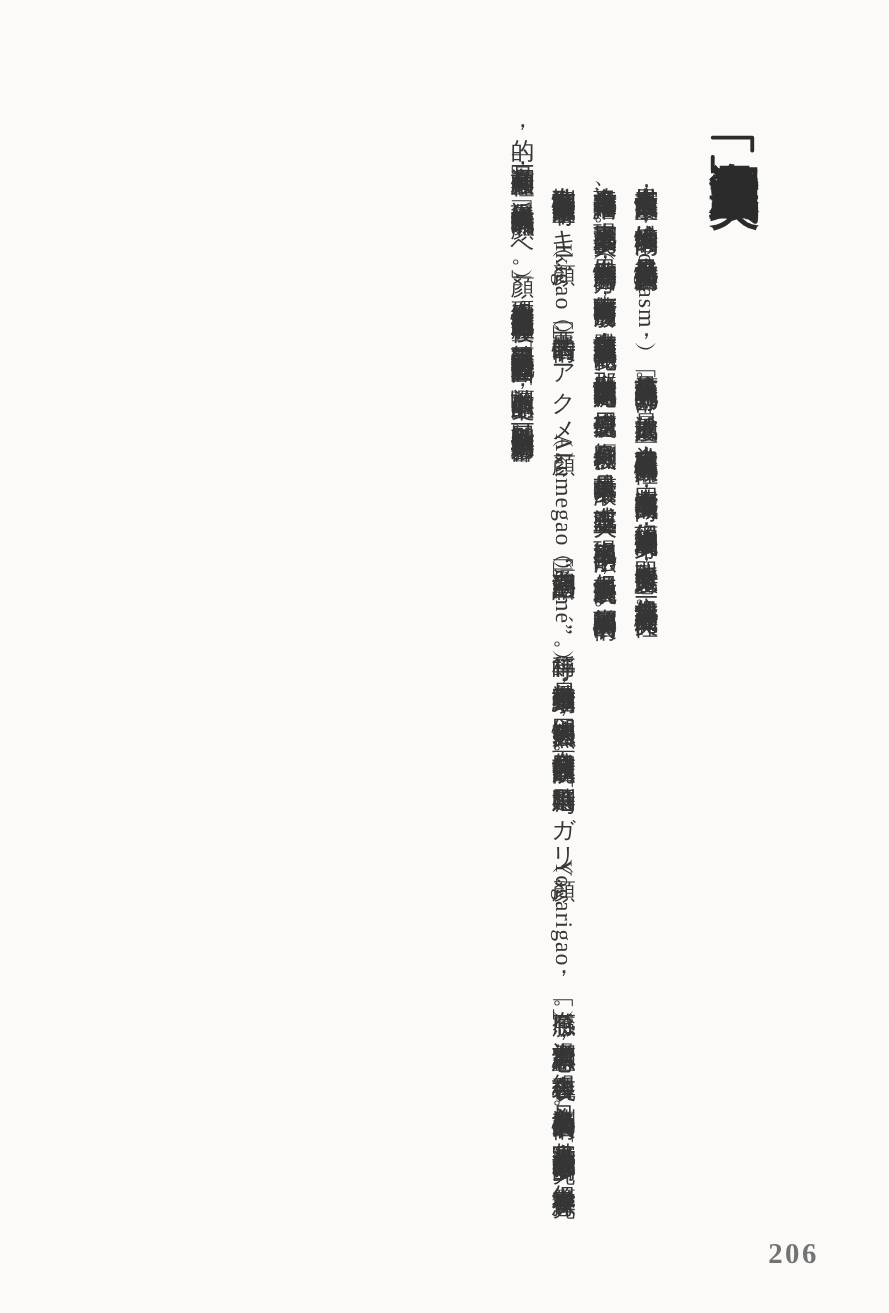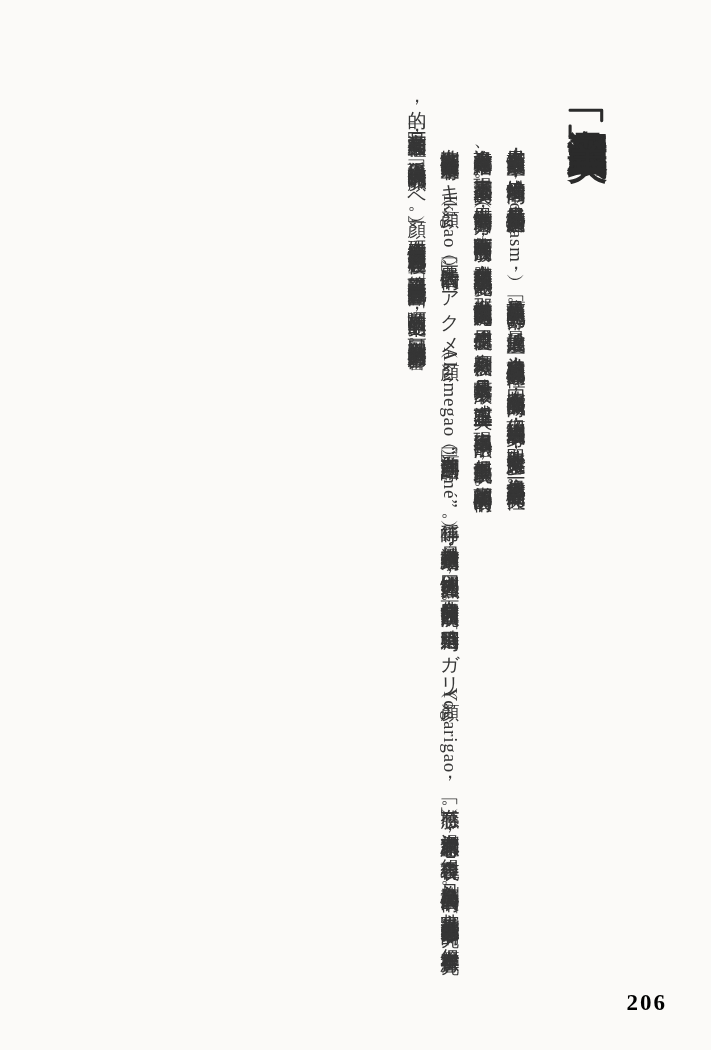--- a/index.html
+++ b/index.html
@@ -39,26 +39,26 @@
   .para {
     margin: 0;
     font-size: 19px;
     line-height: 33px;
     letter-spacing: 0.8px;
     text-indent: 2em;
     color: #363636;
   }
   .page-number {
     position: absolute;
-    right: 44px;
+    right: 56px;
     bottom: 34px;
     font-size: 23px;
     font-weight: bold;
     letter-spacing: 2px;
-    color: #000000;
+    color: #737373;
     font-family: "Liberation Serif", "DejaVu Serif", serif;
     text-align: right;
   }
 </style>
 </head>
 <body>
 
 <div class="page">
   <div class="vertical-text">
     <h1 class="title">「高潮」是成人漫畫的形式美</h1>

